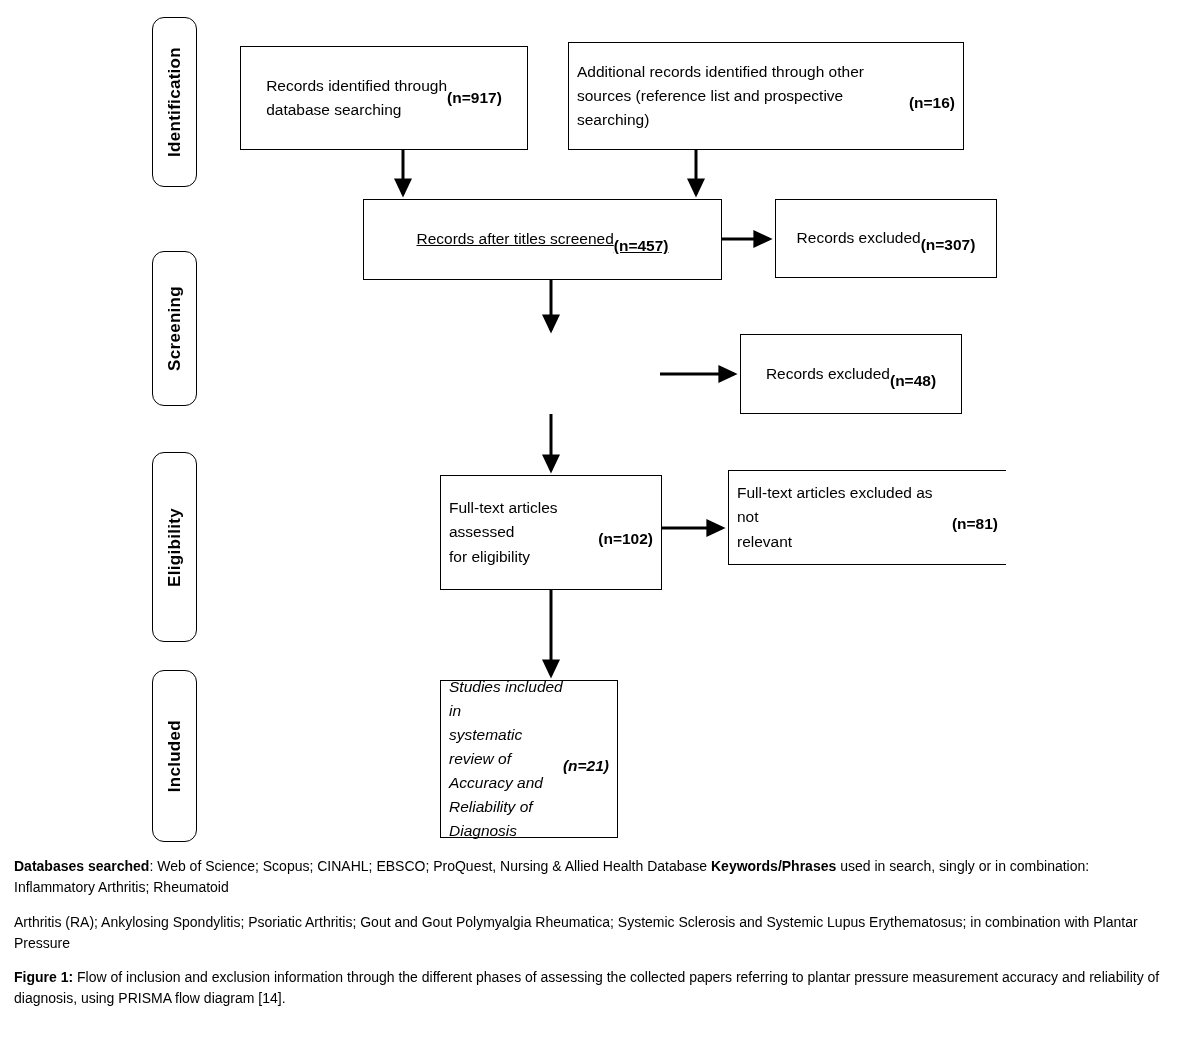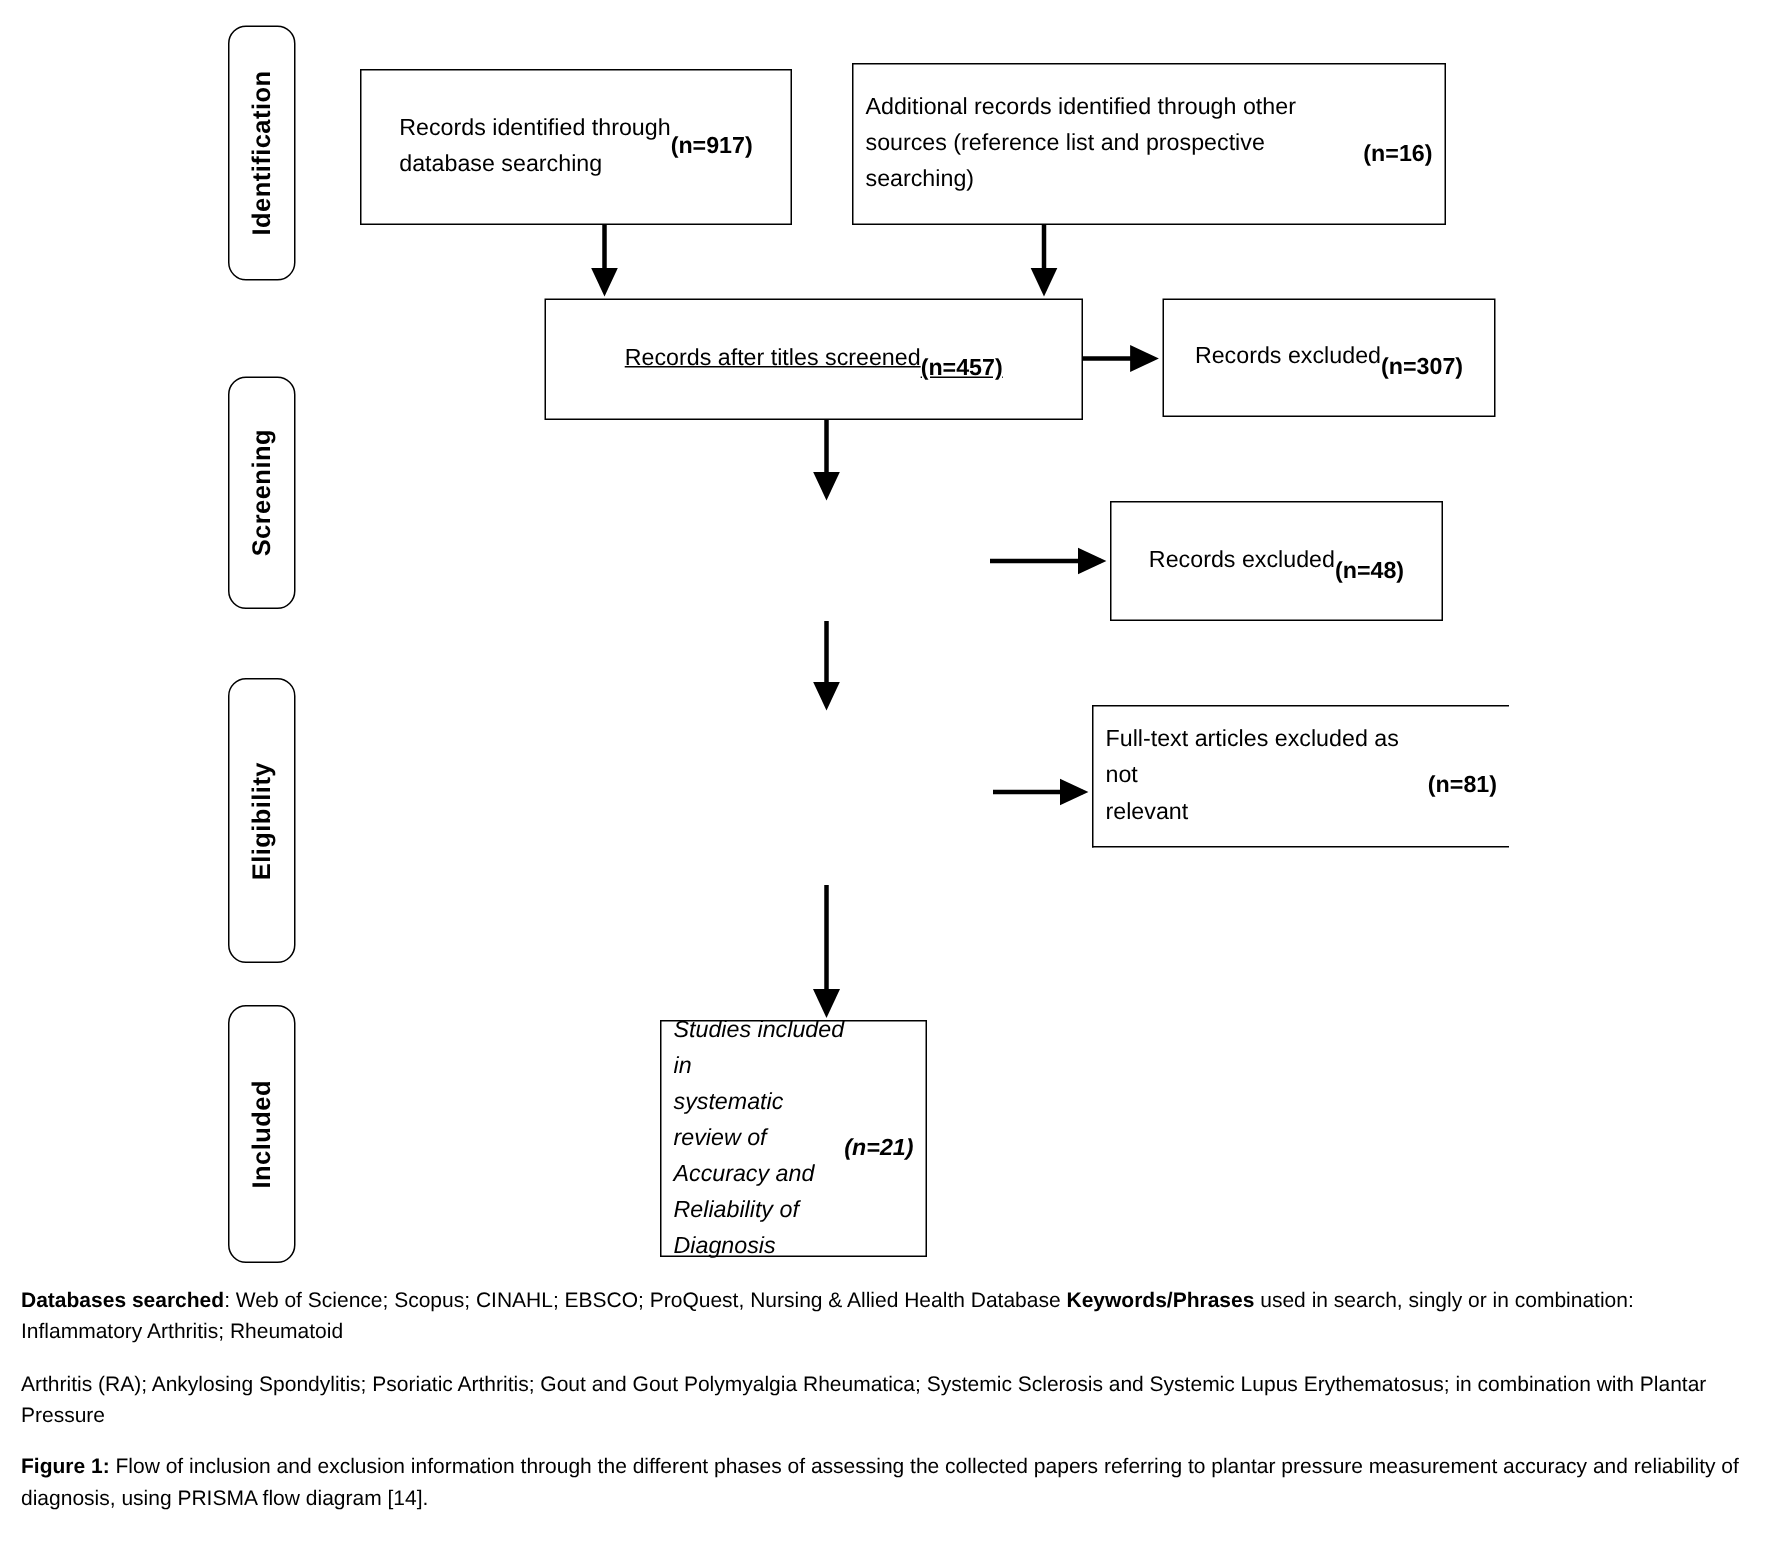--- a/index.html
+++ b/index.html
@@ -167,20 +167,25 @@
     <div class="box-title">Records excluded</div>
     <div class="box-count"><b>(n=307)</b></div>
   </div>
 
 
   <div class="flow-box" style="left:740px; top:334px; width:222px; height:80px;">
     <div class="box-title">Records excluded</div>
     <div class="box-count"><b>(n=48)</b></div>
   </div>
 
+  <div class="flow-box" style="left:440px; top:475px; width:222px; height:115px;">
+    <div class="box-title">Full-text articles assessed
+for eligibility</div>
+    <div class="box-count"><b>(n=102)</b></div>
+  </div>
 
   <div class="flow-box open-right" style="left:728px; top:470px; width:278px; height:95px;">
     <div class="box-title">Full-text articles excluded as not
 relevant</div>
     <div class="box-count"><b>(n=81)</b></div>
   </div>
 
   <div class="flow-box" style="left:440px; top:680px; width:178px; height:158px;font-style:italic;">
     <div class="box-title">Studies included in
 systematic review of

